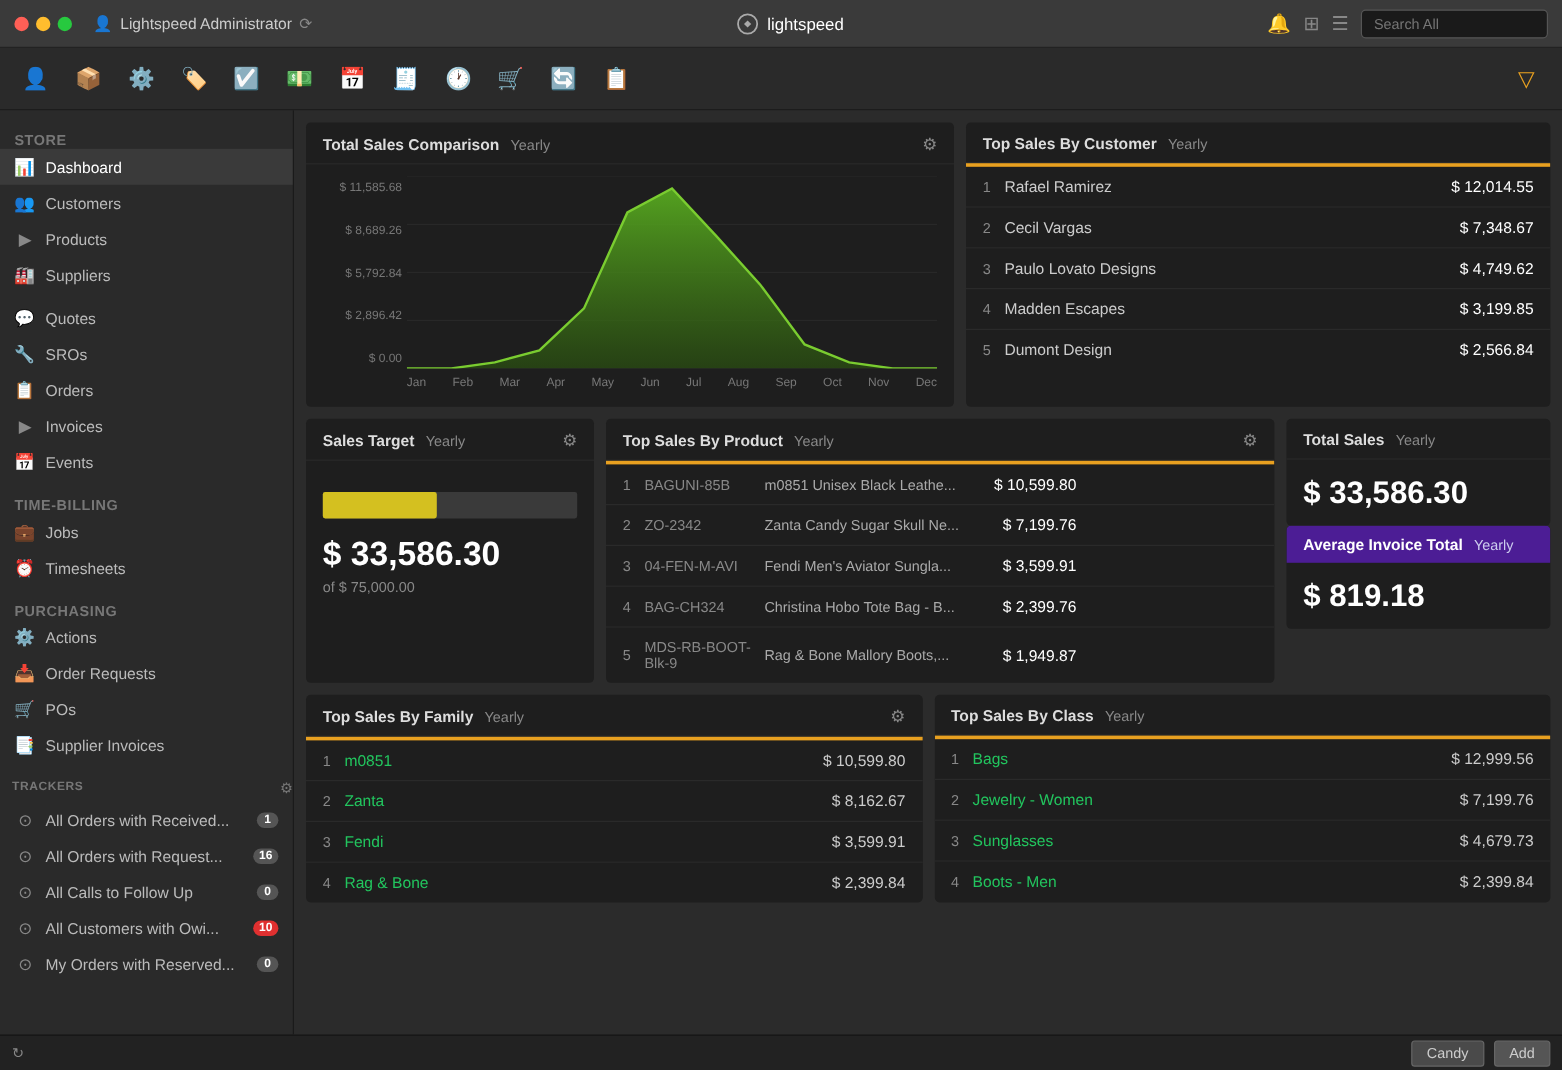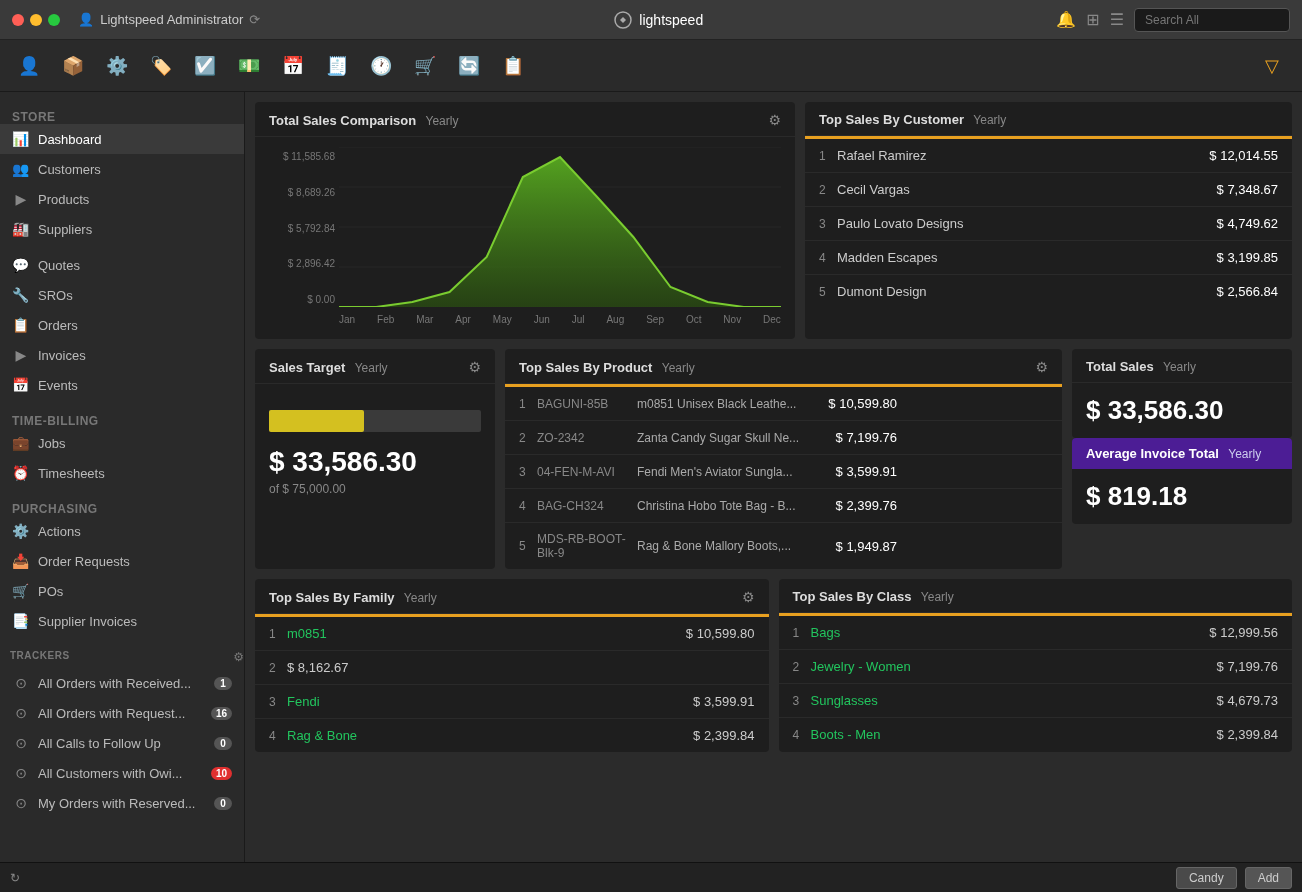--- a/index.html
+++ b/index.html
@@ -423,20 +423,21 @@
         </div>
         <div class="accent-line"></div>
         <div>
           <div class="family-row">
             <span class="family-rank">1</span>
             <span class="family-name">m0851</span>
             <span class="family-value">$ 10,599.80</span>
           </div>
           <div class="family-row">
             <span class="family-rank">2</span>
+            <span class="family-name">Zanta</span>
             <span class="family-value">$ 8,162.67</span>
           </div>
           <div class="family-row">
             <span class="family-rank">3</span>
             <span class="family-name">Fendi</span>
             <span class="family-value">$ 3,599.91</span>
           </div>
           <div class="family-row">
             <span class="family-rank">4</span>
             <span class="family-name">Rag &amp; Bone</span>

